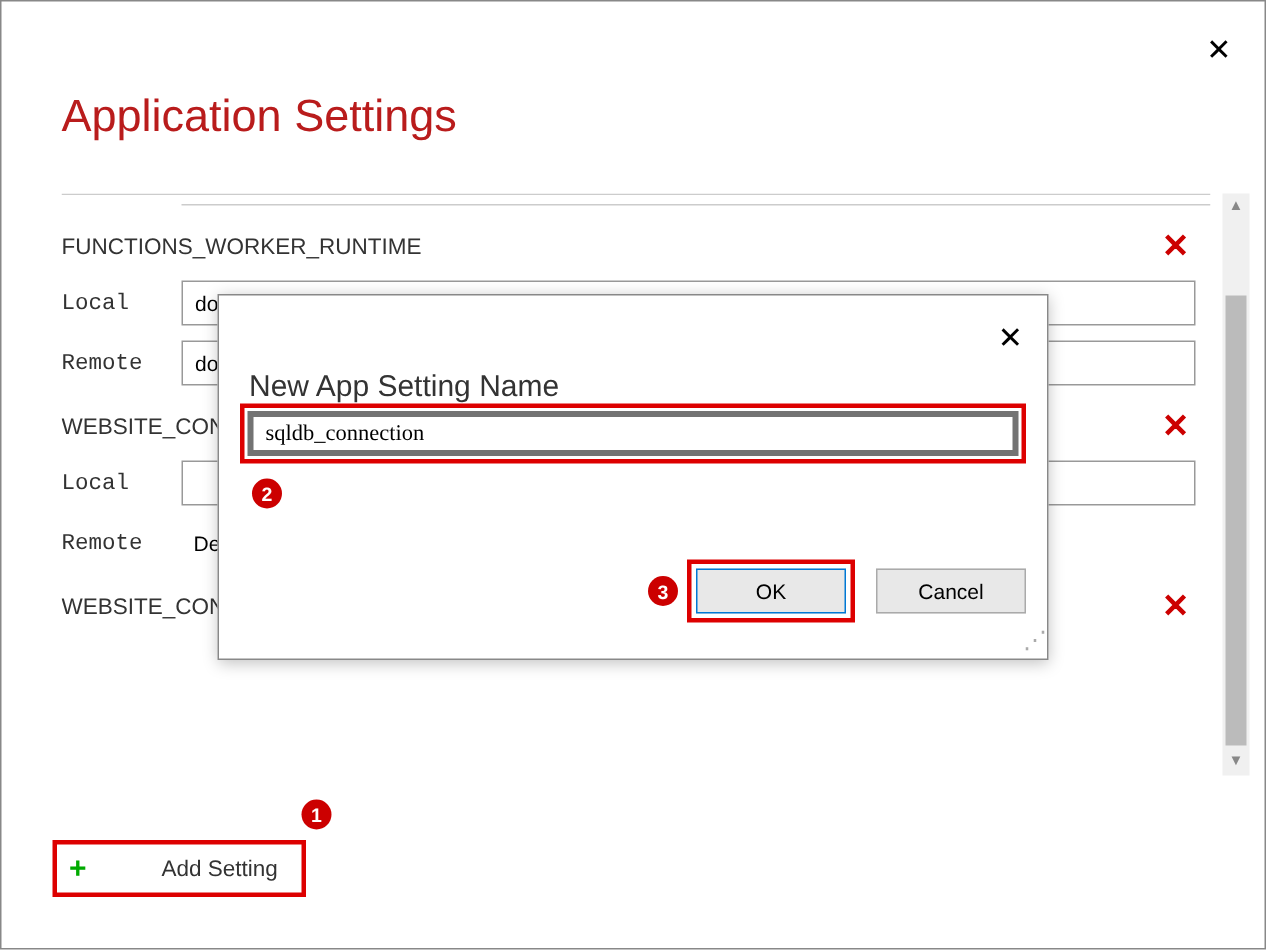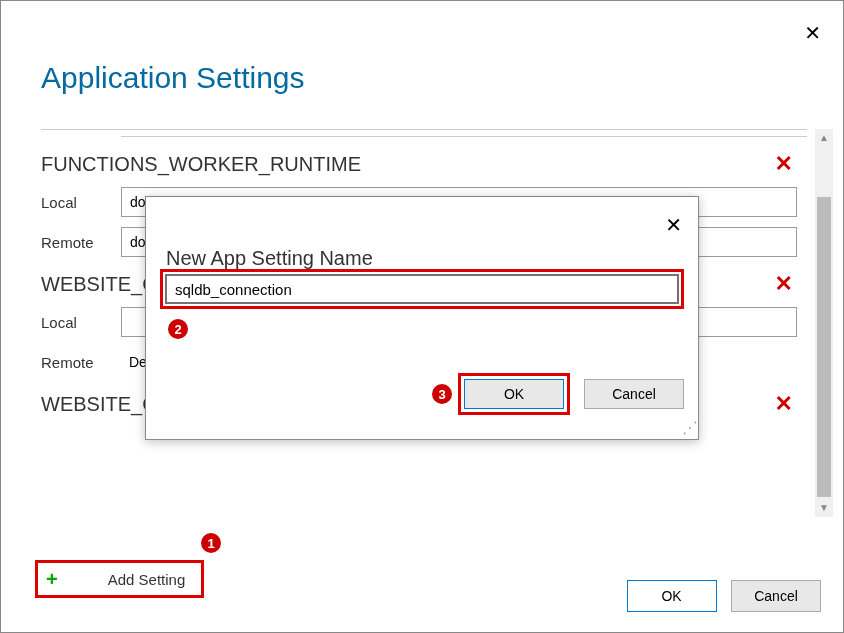--- a/index.html
+++ b/index.html
@@ -15,60 +15,61 @@
       position: absolute;
       top: 20px;
       right: 22px;
       font-size: 20px;
       cursor: pointer;
       font-weight: 300;
     }
     .page-title {
       font-size: 30px;
       font-weight: 300;
-      color: #0369a1;
+      color: #b91c1c;
       padding: 60px 20px 12px 40px;
     }
     .content-area {
       position: absolute;
       top: 128px;
       left: 40px;
       right: 36px;
       bottom: 115px;
       overflow: hidden;
     }
     .hr-top { border-top: 1px solid #ccc; margin-bottom: 6px; margin-left: 0; }
     .hr-inset { border-top: 1px solid #ccc; margin: 4px 0 4px 80px; }
     .setting-block { margin-bottom: 8px; padding-right: 10px; }
     .setting-header {
       display: flex;
       align-items: center;
       justify-content: space-between;
       margin: 14px 0 10px 0;
     }
     .setting-name {
-      font-size: 20px;
+      font-size: 15px;
       color: #333;
     }
     .red-x {
       color: #c00;
       font-size: 22px;
       font-weight: bold;
       cursor: pointer;
       padding-right: 4px;
     }
     .row {
       display: flex;
       align-items: center;
       margin: 10px 0;
     }
     .row-label {
       width: 80px;
       font-size: 15px;
       color: #333;
+      font-family: Liberation Mono, monospace;
     }
     .row-input {
       flex: 1;
       height: 30px;
       border: 1px solid #999;
       padding: 0 8px;
       font-size: 14px;
       background: #fff;
     }
     .scrollbar-track {
@@ -184,24 +185,25 @@
       position: absolute;
       top: 72px;
       left: 14px;
       right: 14px;
       border: 3px solid #d00;
       padding: 2px;
     }
     .dialog-input {
       width: 100%;
       height: 30px;
-      border: 2px solid #737373;
+      border: 4px solid #737373;
       padding: 0 8px;
       font-size: 15px;
       outline: none;
+      font-family: Liberation Serif, serif;
     }
     .callout-2 { position: absolute; top: 122px; left: 22px; }
     .dialog-buttons {
       position: absolute;
       bottom: 24px;
       right: 14px;
       display: flex;
       align-items: center;
     }
     .callout-3 { margin-right: 6px; }
@@ -295,24 +297,20 @@
   <div class="scroll-arrow">▲</div>
   <div class="scroll-thumb"></div>
   <div class="scroll-arrow" style="position:absolute;bottom:0;width:100%">▼</div>
 </div>
 
 <div class="footer">
   <div class="add-setting-btn">
     <span class="plus-icon">+</span>
     <span class="add-setting-label">Add Setting</span>
   </div>
-  <div class="footer-buttons">
-    <span class="btn btn-ok-main">OK</span>
-    <span class="btn btn-cancel-main">Cancel</span>
-  </div>
 </div>
 
 <span class="callout callout-1">1</span>
 
 <div class="dialog">
   <div class="dialog-close">✕</div>
   <div class="dialog-label">New App Setting Name</div>
   <div class="dialog-input-wrap">
     <input class="dialog-input" value="sqldb_connection" style="">
   </div>

